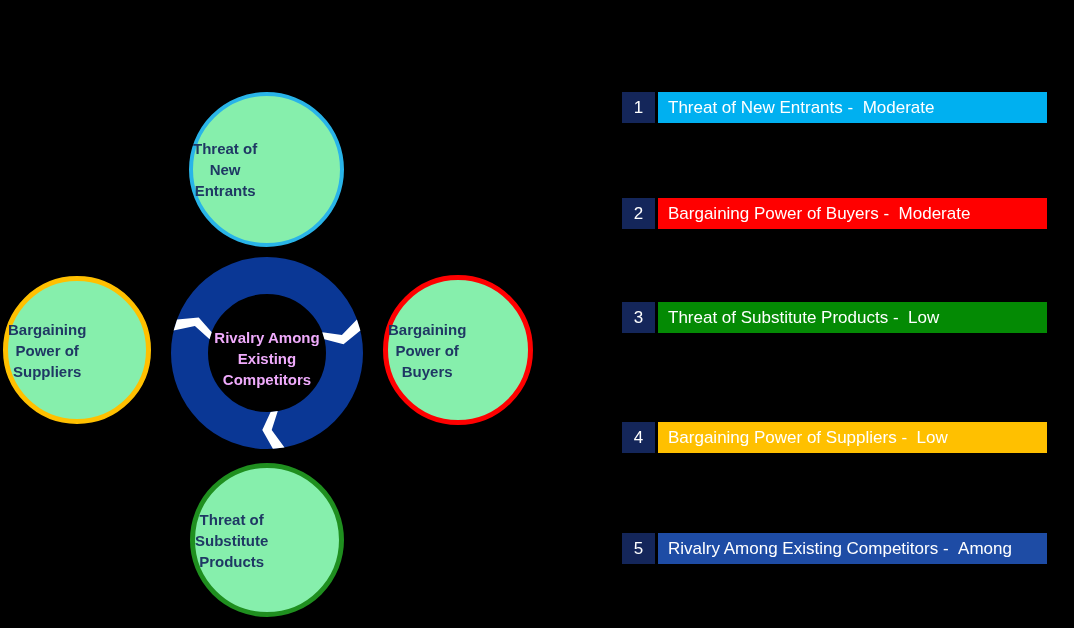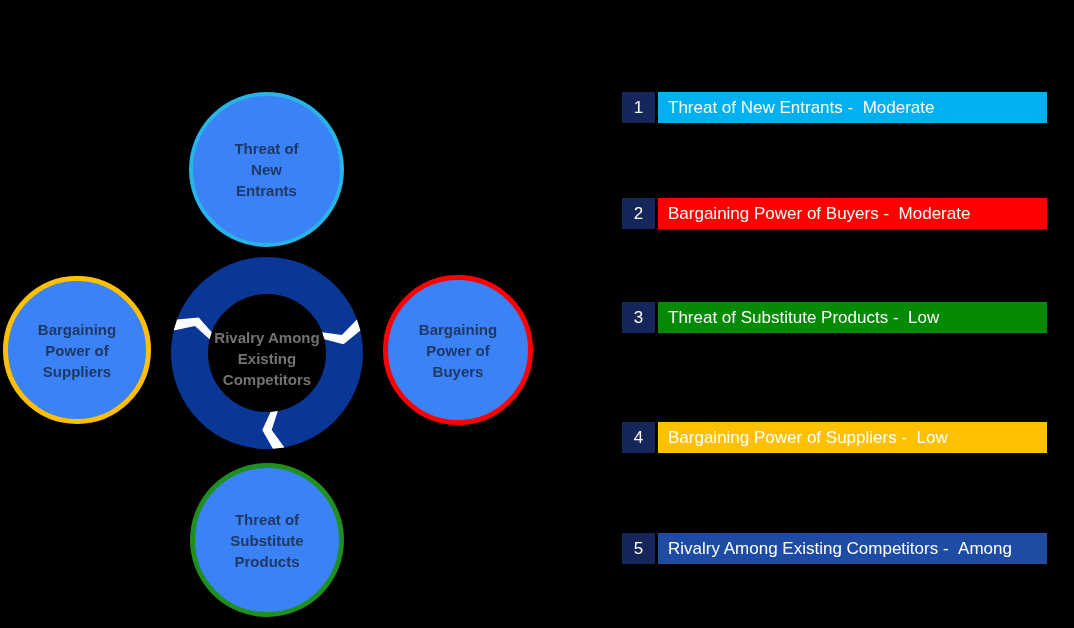--- a/index.html
+++ b/index.html
@@ -7,36 +7,36 @@
     width:1074px; height:628px;
     background:#000000;
     font-family:"Liberation Sans", sans-serif;
     position:relative; overflow:hidden;
   }
   .canvas { position:absolute; inset:0; }
 
   
   .circle {
     position:absolute; box-sizing:border-box;
-    border-radius:50%; background:#3b82f6;
-    display:flex; align-items:center; justify-content:center;
+    border-radius:50%; background:#86efac;
+    display:flex; align-items:center; 
     text-align:center; font-weight:bold; color:#1F3864;
     font-size:15px; line-height:21px;
   }
   .circle .circle-label { white-space:pre-line; }
   .c-top    { left:189px; top:92px;  width:155px; height:155px; border:4px solid #29B4E8; }
   .c-left   { left:3px;   top:276px; width:148px; height:148px; border:5px solid #FFC000; }
   .c-right  { left:383px; top:275px; width:150px; height:150px; border:5px solid #FF0000; }
   .c-bottom { left:190px; top:463px; width:154px; height:154px; border:5px solid #1F8F1F; }
 
   
   .ring-svg { position:absolute; left:162px; top:248px; }
   .ring-label {
     position:absolute; left:197px; top:327px; width:140px;
-    text-align:center; font-weight:bold; color:#737373;
+    text-align:center; font-weight:bold; color:#f0abfc;
     font-size:15px; line-height:21px; white-space:pre-line;
   }
 
   
   .legend-row { position:absolute; left:622px; height:31px; display:flex; }
   .r1 { top:92px; }  .r2 { top:198px; } .r3 { top:302px; }
   .r4 { top:422px; } .r5 { top:533px; }
   .nbox {
     width:33px; height:31px; background:#14265A; color:#ffffff;
     display:flex; align-items:center; justify-content:center;

